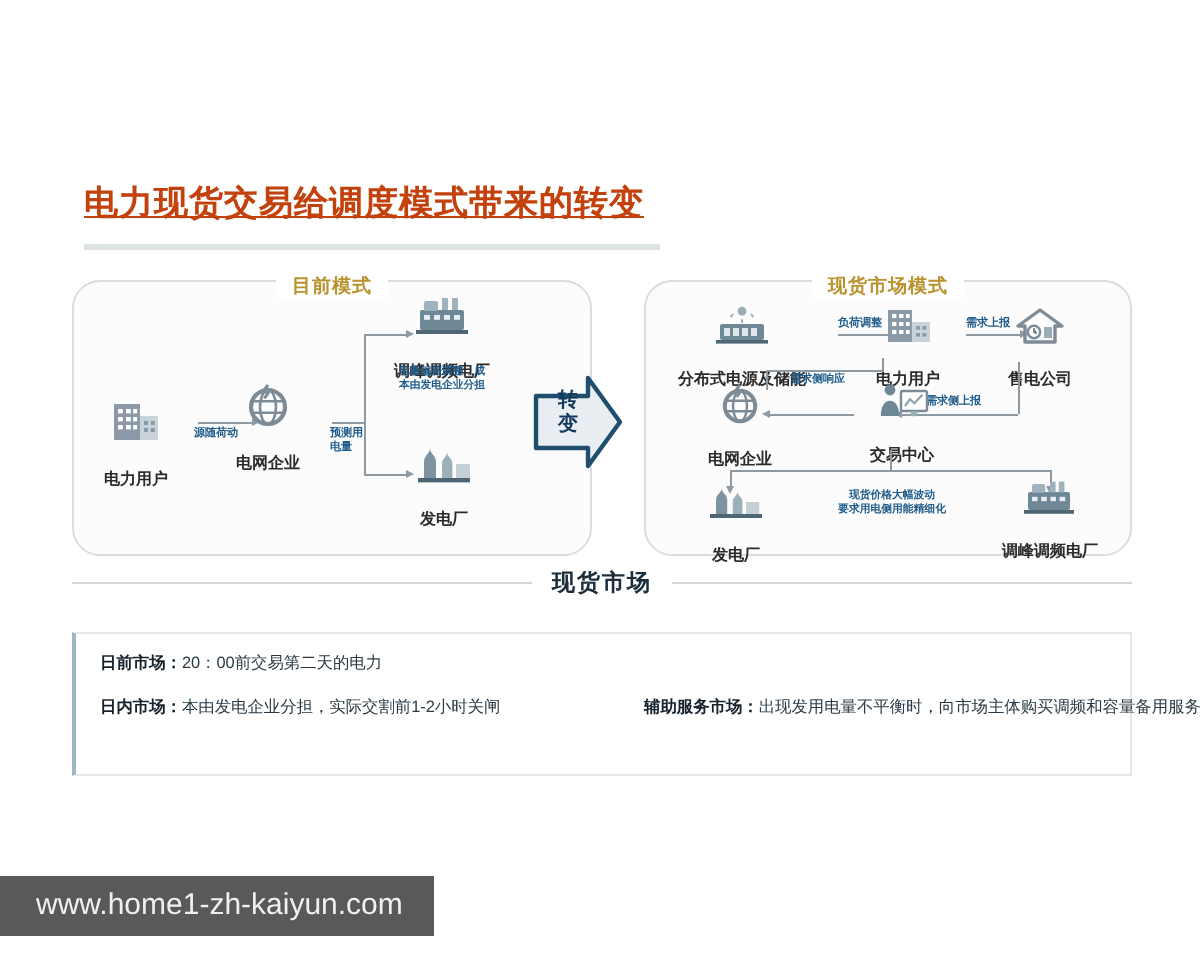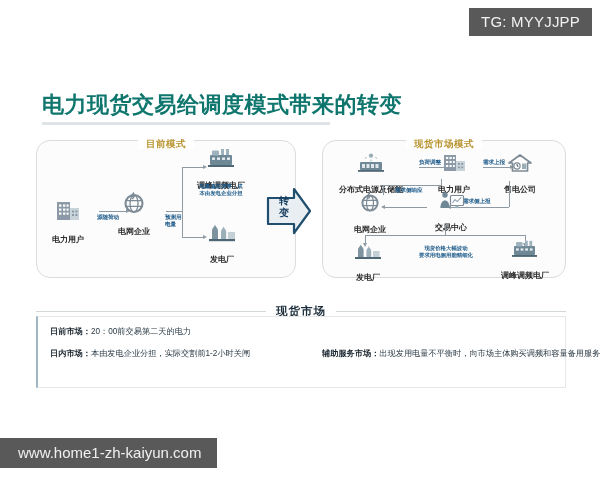--- a/index.html
+++ b/index.html
@@ -16,22 +16,23 @@
     position: absolute; top: 8px; right: 8px;
     background: #595959; color: #f2f2f2;
     font-size: 15px; letter-spacing: .2px;
     padding: 6px 12px 7px 12px;
     line-height: 1;
   }
 
   
   .slide-title {
     position: absolute; left: 42px; top: 90px;
-    font-size: 22px; font-weight: bold; color: #0f766e;
+    font-size: 17px; font-weight: bold; color: #c2410c;
     letter-spacing: .5px;
+    text-decoration: underline;
   }
   .title-rule {
     position: absolute; left: 42px; top: 122px;
     width: 288px; height: 3px; background: #dfe4e6;
   }
 
   
   .panel {
     position: absolute;
     border: 1px solid #dcdcdc;
@@ -89,21 +90,21 @@
   }
   .xform svg { display:block; }
   .xform .xtxt {
     position: absolute; left: 8px; top: 9px;
     width: 20px; font-size: 10px; font-weight: bold;
     color: #123a5e; line-height: 1.15; text-align: center;
   }
 
   
   .sec-head {
-    position: absolute; left: 36px; top: 304px; width: 530px;
+    position: absolute; left: 36px; top: 284px; width: 530px;
     display: flex; align-items: center; gap: 10px;
   }
   .sec-head .rule { flex: 1; height: 1px; background: #d2d7da; }
   .sec-head .txt {
     font-size: 11.5px; font-weight: bold; color: #1c2e3c; letter-spacing: 1px;
   }
 
   
   .mkt-box {
     position: absolute; left: 36px; top: 316px;
@@ -130,21 +131,20 @@
     background: #595959; color: #f0f0f0;
     font-size: 15px; padding: 7px 16px 8px 18px;
     line-height: 1;
   }
 </style>
 </head>
 <body>
 
 <div id="page">
 
-  <div class="tg-badge">TG: MYYJJPP</div>
 
   <div class="slide-title">电力现货交易给调度模式带来的转变</div>
   <div class="title-rule"></div>
 
   <div class="panel" id="panel-left">
     <div class="panel-head">
       <span>目前模式</span>
     </div>
 
     <div class="node" style="left:-4px; top:58px;">

